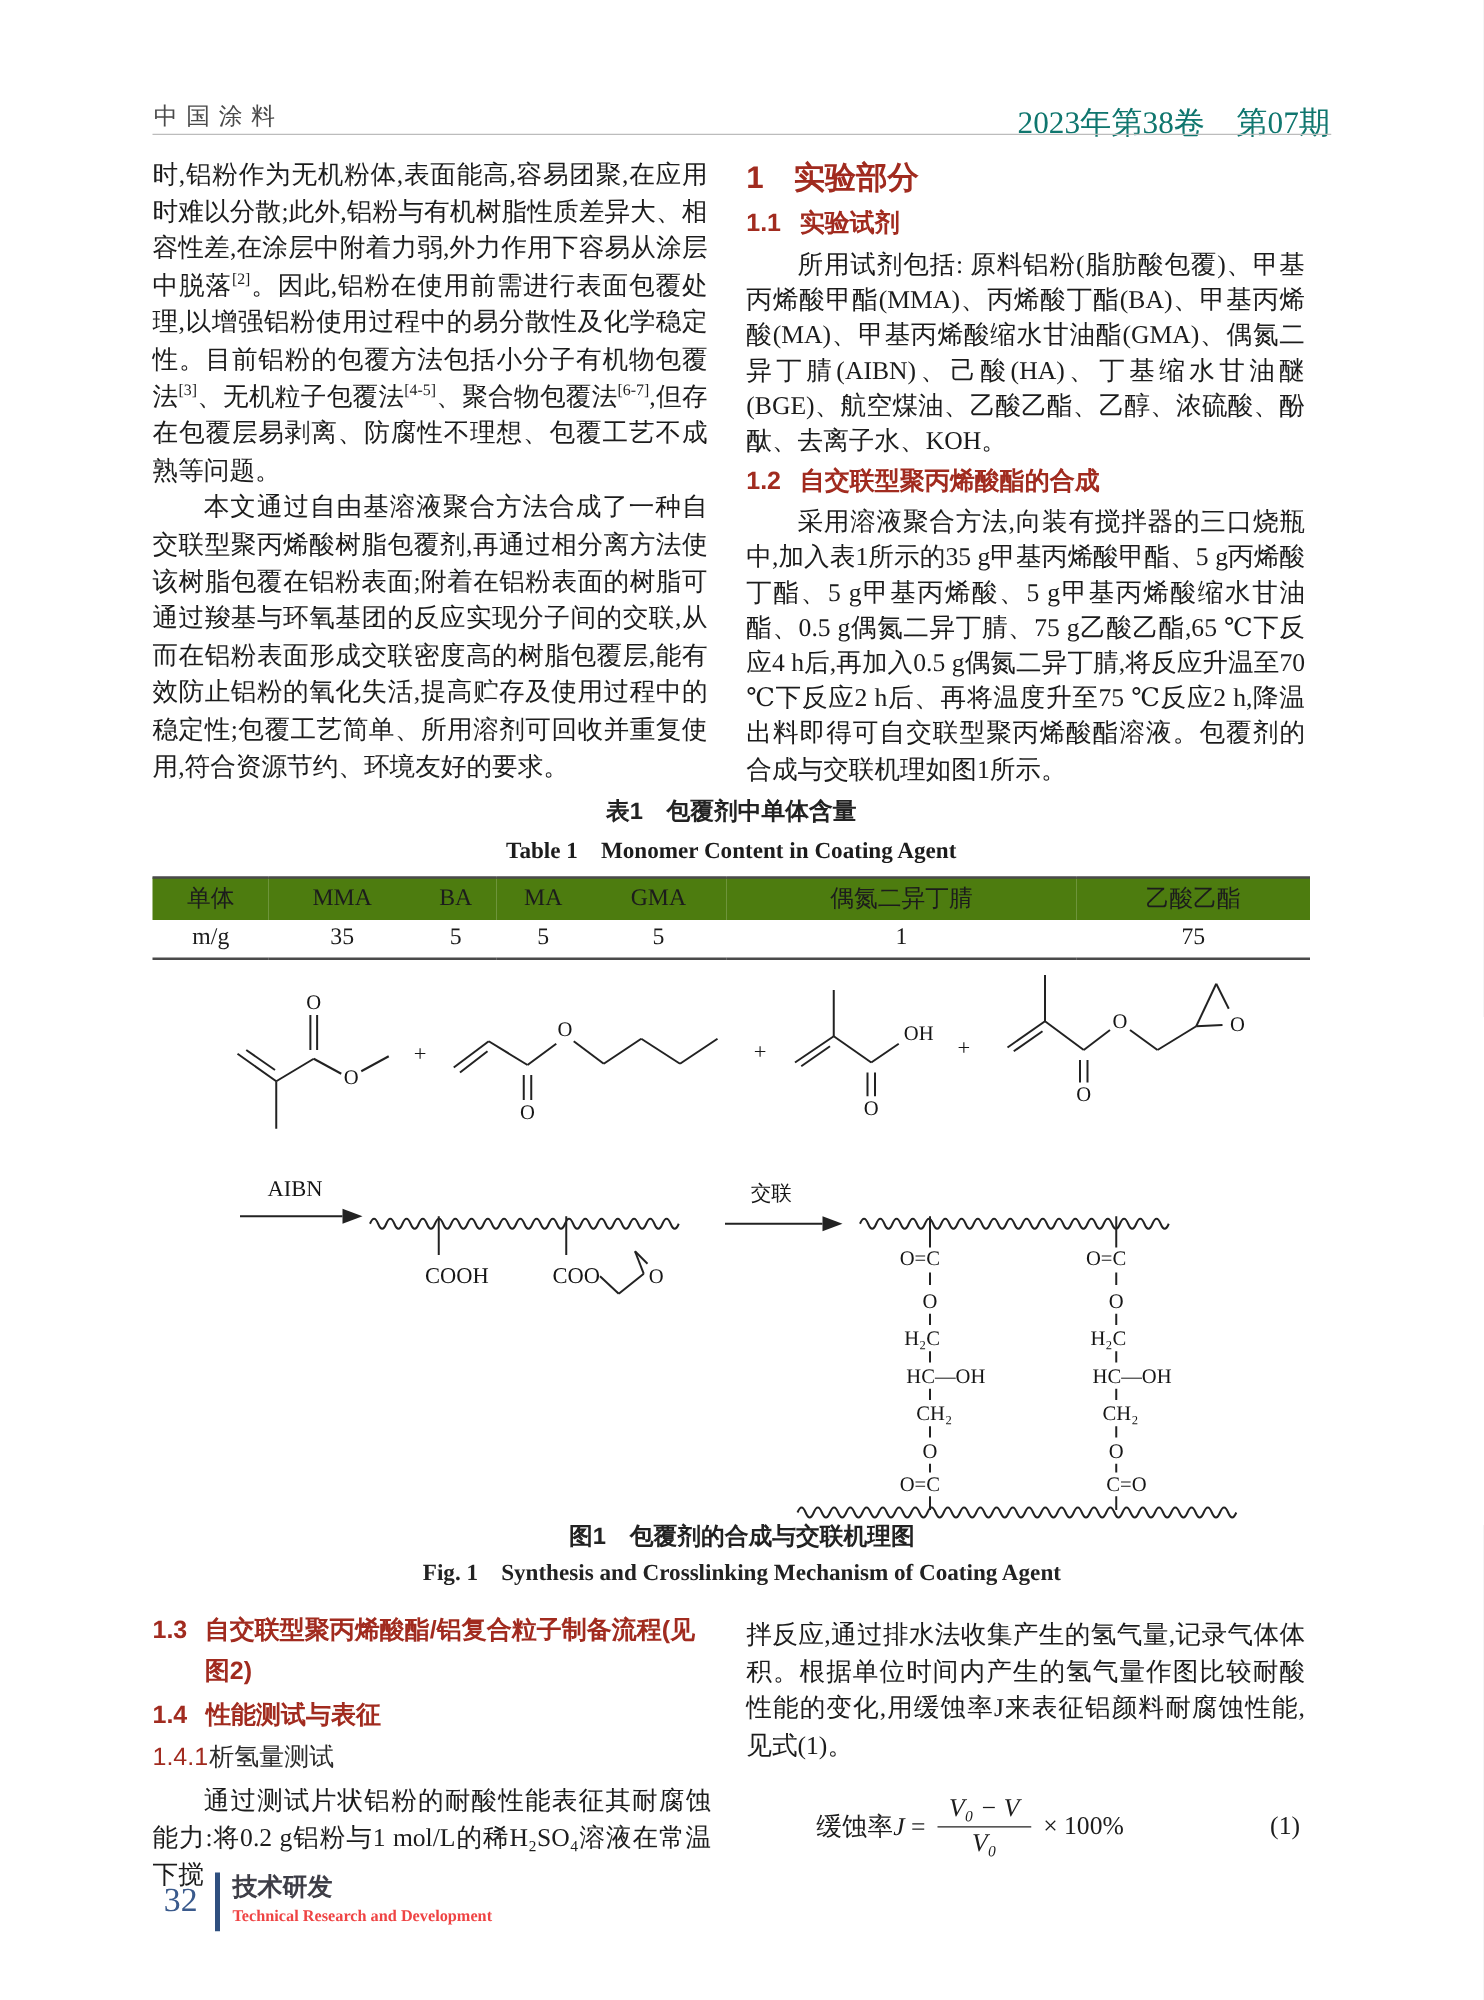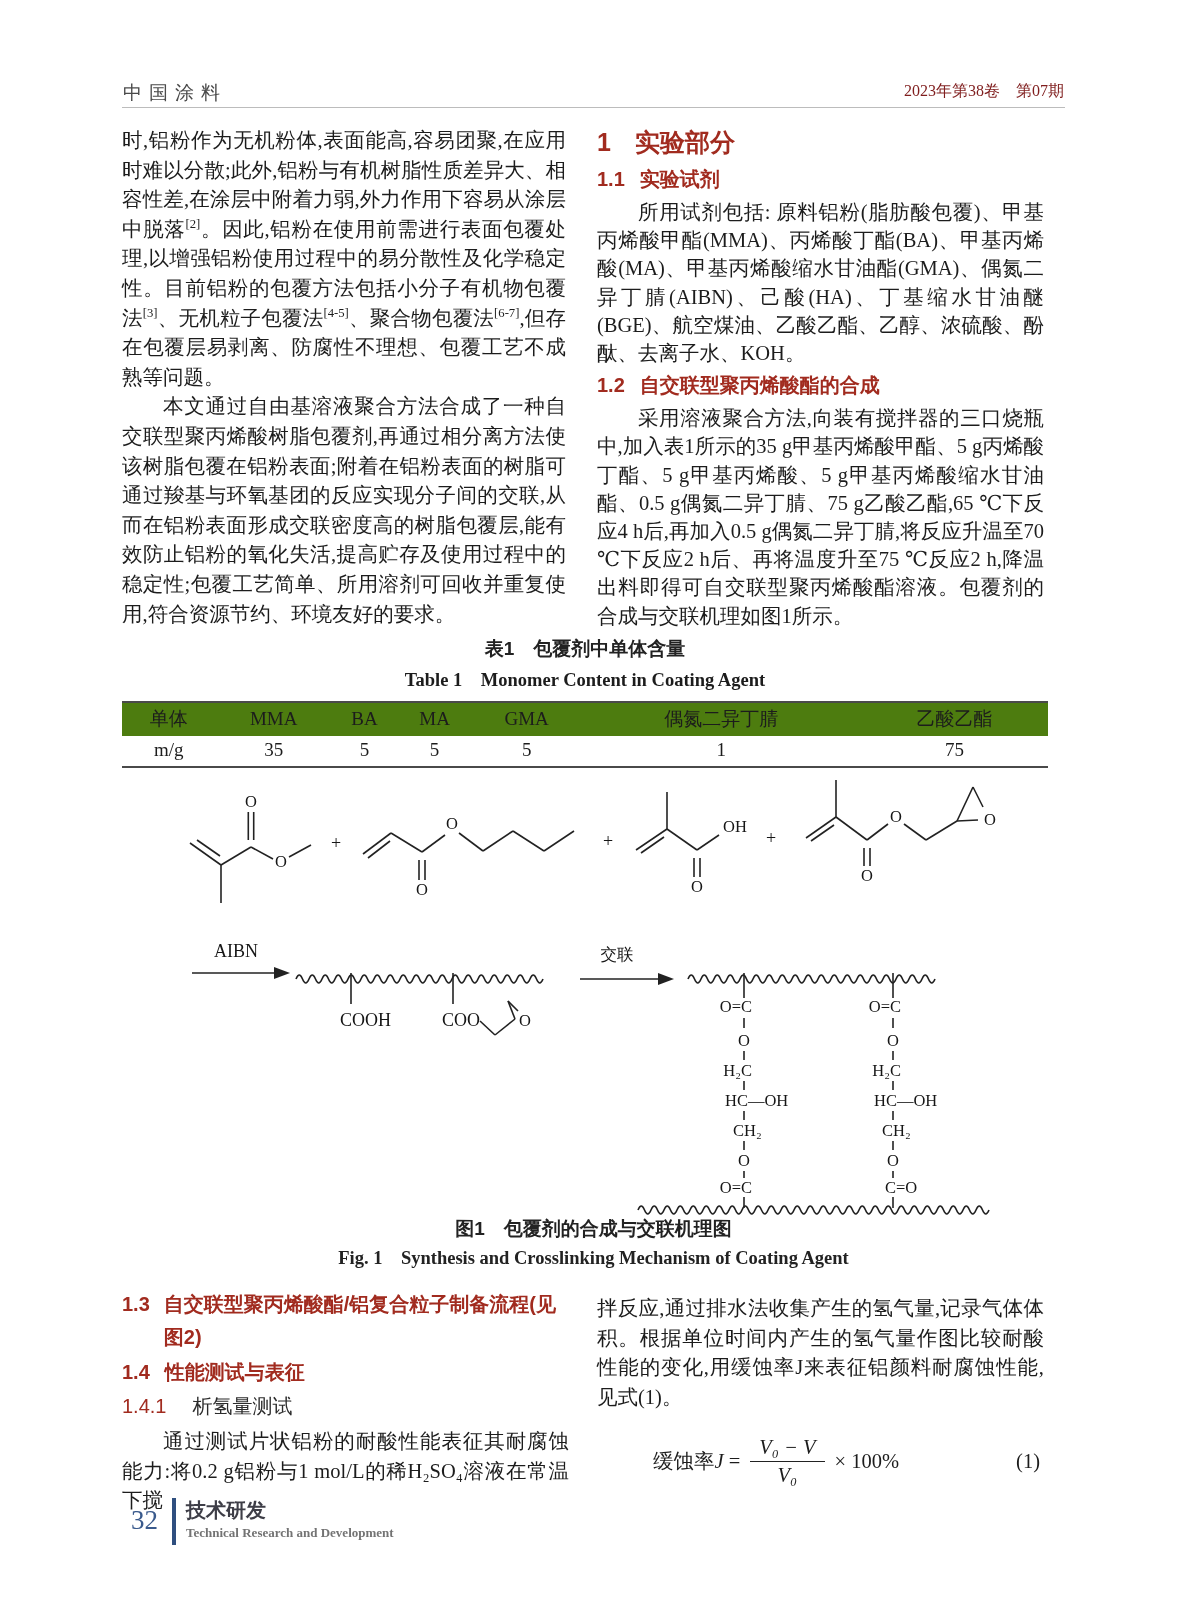--- a/index.html
+++ b/index.html
@@ -3,36 +3,36 @@
 <meta charset="utf-8">
 <title>page</title>
 <style>
   html,body{margin:0;padding:0;background:#e8e8e8;}
   .page{position:relative;width:1187px;height:1600px;background:#ffffff;margin:0 auto;
         font-family:"Liberation Serif","DejaVu Serif",serif;color:#1c1c1c;overflow:hidden;}
 
   
   .hdr-left{position:absolute;left:123px;top:80px;font-size:19px;letter-spacing:7px;color:#4a4a4a;
             font-family:"Liberation Sans","DejaVu Sans",sans-serif;}
-  .hdr-right{position:absolute;right:123px;top:81px;font-size:16px;color:#7f1d1d;}
+  .hdr-right{position:absolute;right:123px;top:81px;font-size:25px;color:#0f766e;}
   .hdr-rule{position:absolute;left:122px;right:122px;top:107px;border-top:1.5px solid #bcbcbc;}
 
   
   .col-left{position:absolute;left:122px;top:126px;width:444px;}
   .col-right{position:absolute;left:597px;top:126px;width:447px;}
   p.body{margin:0;font-size:20.5px;line-height:29.6px;text-align:justify;}
   .col-right p.body{line-height:28.2px;}
   .indent{text-indent:2em;}
   sup{font-size:0.62em;line-height:0;}
 
   .h-l1{display:flex;gap:24px;font-family:"Liberation Sans","DejaVu Sans",sans-serif;
         font-weight:bold;font-size:25px;color:#a12b1f;margin:0 0 8px 0;line-height:32px;}
   .h-l2{display:flex;gap:15px;font-family:"Liberation Sans","DejaVu Sans",sans-serif;
         font-weight:bold;font-size:20px;color:#a12b1f;margin:5px 0 5px 0;line-height:27px;}
-  .h-l3{display:flex;gap:26px;font-family:"Liberation Sans","DejaVu Sans",sans-serif;
+  .h-l3{display:flex;gap:1px;font-family:"Liberation Sans","DejaVu Sans",sans-serif;
         font-size:20px;margin:6px 0 6px 0;line-height:29px;}
   .h-l3 .num{color:#a12b1f;}
   .h-l3 .t{color:#2b2b2b;}
 
   
   .table-block{position:absolute;left:122px;top:636px;width:926px;}
   .tbl-title-cn{text-align:center;font-family:"Liberation Sans","DejaVu Sans",sans-serif;
                 font-weight:bold;font-size:19px;color:#222;margin:0 0 5px 0;}
   .tbl-title-en{text-align:center;font-weight:bold;font-size:18.5px;margin:0 0 9px 0;}
   table.t1{width:100%;border-collapse:collapse;border-top:2px solid #4a4a4a;border-bottom:2px solid #4a4a4a;}
@@ -60,21 +60,21 @@
   .formula-row{display:flex;align-items:center;margin-top:22px;font-size:20.5px;padding-left:56px;}
   .frac{display:inline-flex;flex-direction:column;align-items:center;font-style:italic;margin:0 10px;line-height:26px;}
   .frac .fr-num{border-bottom:1.6px solid #222;padding:0 9px 1px 9px;}
   .eqno{margin-left:auto;padding-right:4px;}
 
   
   .footer{position:absolute;left:131px;top:1496px;display:flex;align-items:flex-start;}
   .page-num{font-size:27px;color:#3a5a8c;margin-top:9px;}
   .footer-bar{width:4px;background:#2f4f7f;height:47px;margin:2px 10px 0 14px;}
   .footer-cn{font-family:"Liberation Sans","DejaVu Sans",sans-serif;font-weight:bold;font-size:20px;color:#3e3e47;line-height:24px;margin-top:2px;}
-  .footer-en{font-size:13px;color:#737373;font-weight:bold;margin-top:3px;}
+  .footer-en{font-size:13px;color:#ef4444;font-weight:bold;margin-top:3px;}
 </style>
 </head>
 <body>
 
 <div class="page">
 
   <div class="hdr-left">中国涂料</div>
   <div class="hdr-right">2023年第38卷　第07期</div>
   <div class="hdr-rule"></div>
 

